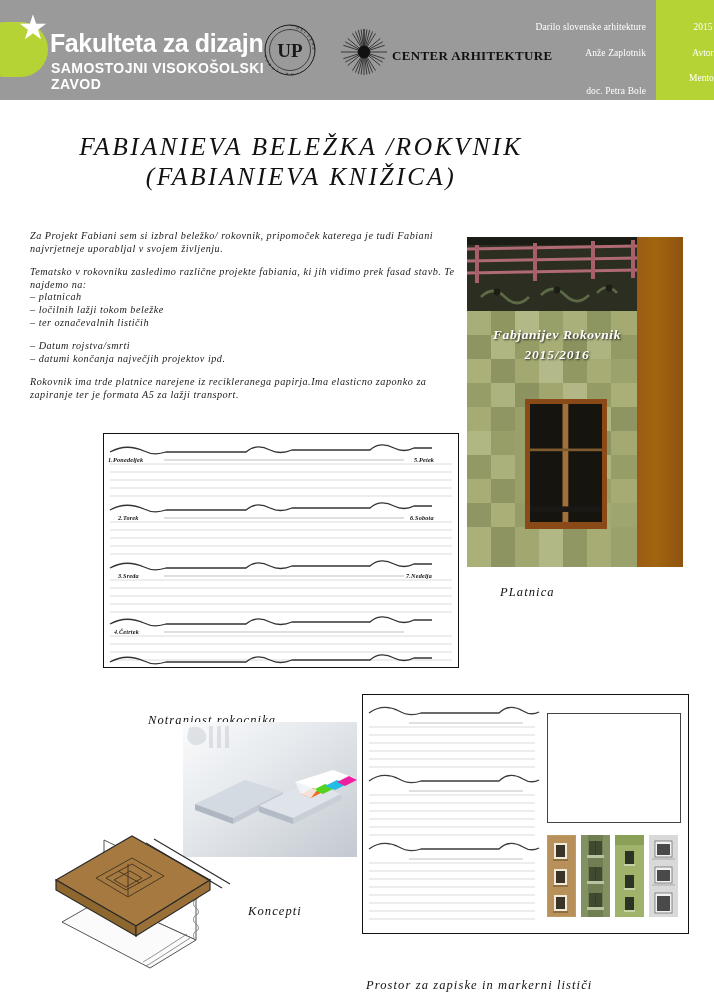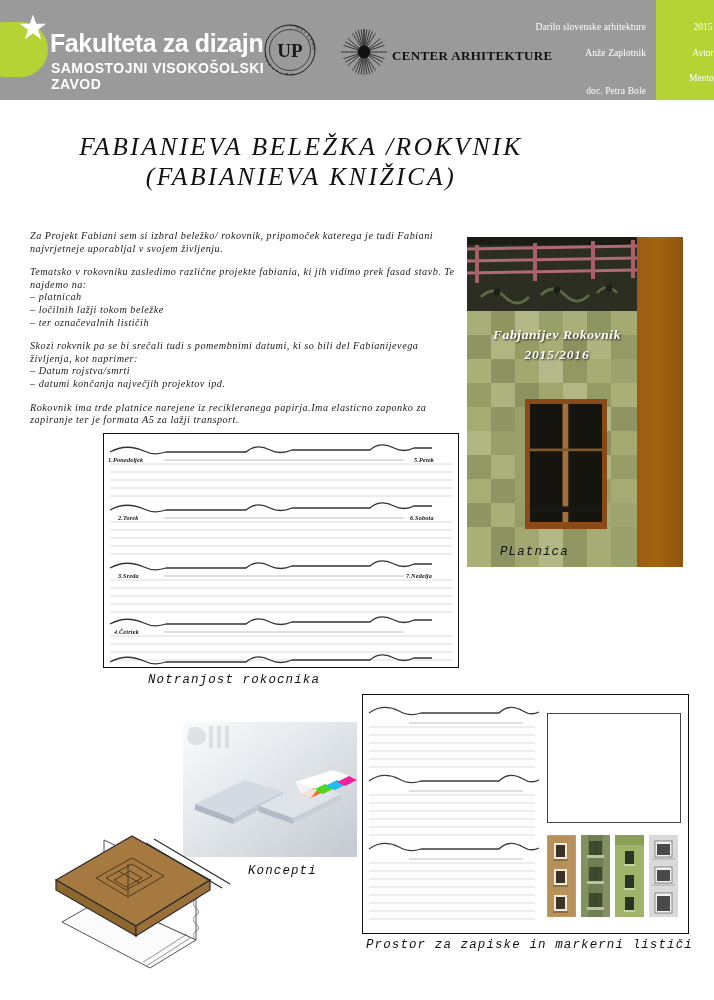--- a/index.html
+++ b/index.html
@@ -99,22 +99,22 @@
     font-weight:bold;font-size:13.5px;letter-spacing:0.6px;
     text-shadow:1px 1px 2px rgba(0,0,0,.75);
   }
   .cover-year{
     position:absolute;left:6px;top:110px;width:168px;text-align:center;
     color:#ffffff;font-family:"Liberation Serif", serif;font-style:italic;
     font-weight:bold;font-size:13.5px;letter-spacing:0.8px;
     text-shadow:1px 1px 2px rgba(0,0,0,.75);
   }
   .cap{
-    font-family:Liberation Mono, monospace;font-style:italic;
-    font-size:12.5px;color:#111;letter-spacing:1.1px;
+    font-family:Liberation Serif, serif;font-style:italic;
+    font-size:12.5px;color:#111;letter-spacing:1.1px;margin-top:40px;
   }
   .cap-platnica{position:absolute;left:500px;top:545px;}
   .cap-notranjost{position:absolute;left:148px;top:673px;}
   .cap-koncepti{position:absolute;left:248px;top:864px;}
   .cap-prostor{position:absolute;left:366px;top:938px;}
 
   
   .nb-interior{
     position:absolute;left:103px;top:433px;width:354px;height:233px;
     border:1.6px solid #111;background:#fff;overflow:hidden;
@@ -243,21 +243,20 @@
 
 <div class="bodytext">
   <p>Za Projekt Fabiani sem si izbral beležko/ rokovnik, pripomoček katerega je tudi Fabiani najvrjetneje uporabljal v svojem življenju.</p>
   <p>
     <span class="li">Tematsko v rokovniku zasledimo različne projekte fabiania, ki jih vidimo prek fasad stavb. Te najdemo na:</span>
     <span class="li">–  platnicah</span>
     <span class="li">–  ločilnih lažji tokom beležke</span>
     <span class="li">–  ter označevalnih lističih</span>
   </p>
   <p>
-    <span class="li">Skozi rokvnik pa se bi srečali tudi s pomembnimi datumi, ki so bili del   Fabianijevega življenja, kot naprimer:</span>
     <span class="li">–  Datum rojstva/smrti</span>
     <span class="li">–  datumi končanja največjih projektov ipd.</span>
   </p>
   <p>Rokovnik ima trde platnice narejene iz recikleranega papirja.Ima elasticno zaponko za zapiranje ter je formata A5 za lažji transport.</p>
 </div>
 
 <div class="cover">
   <div class="cover-tiles">
     <svg width="170" height="330">
       <rect width="170" height="330" fill="#9aa06a"></rect>

